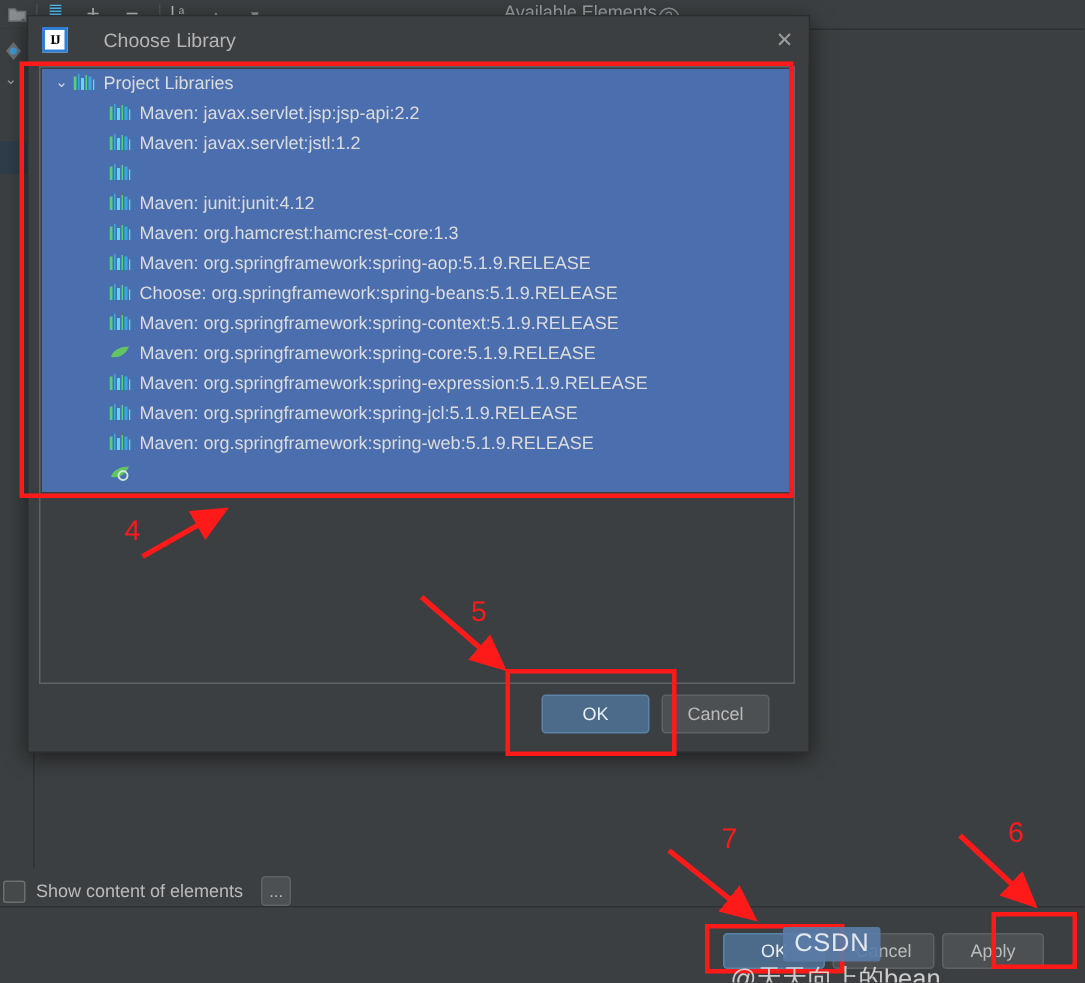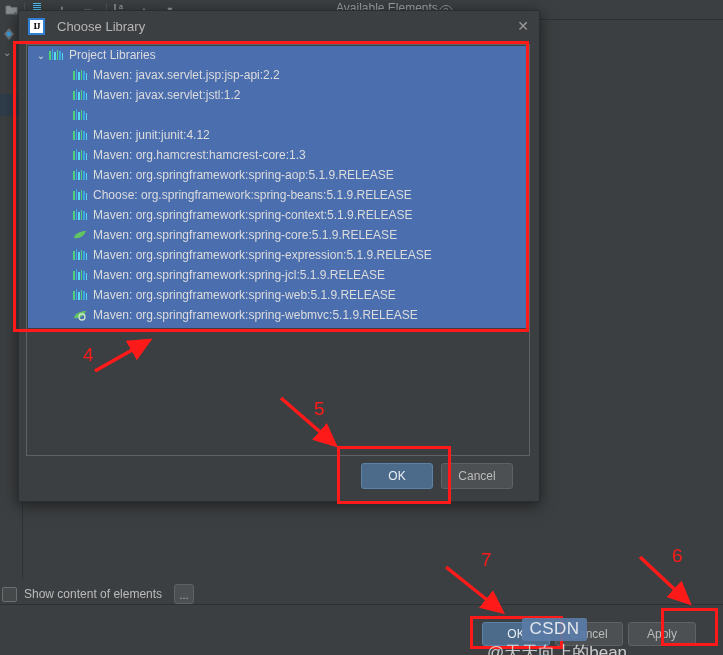--- a/index.html
+++ b/index.html
@@ -175,20 +175,21 @@
     background: #3c3f41;
     border: 1px solid #2b2e30;
     box-shadow: 0 3px 14px rgba(0,0,0,0.55);
   }
   .dlg-titlebar {
     position: relative;
     height: 30px;
     background: #3c3f41;
     display: flex;
     align-items: center;
+    gap: 12px;
   }
   .ij-logo {
     margin-left: 9px;
     width: 17px; height: 17px;
     border: 2px solid #2f7fd4;
     background: #ffffff;
     color: #000000;
     font-size: 9px;
     font-weight: bold;
     font-family: "Liberation Serif", serif;
@@ -553,21 +554,20 @@
               <rect x="10" y="2" width="2" height="9" fill="#3aa7e0"></rect>
               <rect x="13" y="4" width="1" height="7" fill="#57d9f0"></rect>
             </svg>
             <span class="row-label">Maven: org.springframework:spring-web:5.1.9.RELEASE</span>
           </div>
           <div class="tree-row child">
             <svg class="maven-icon" viewBox="0 0 14 12" width="14" height="12">
               <path d="M1 9c1-5 7-7 12-7-2 5-6 8-12 7z" fill="#62c462"></path>
               <circle cx="9" cy="8" r="3" fill="none" stroke="#cfe8cf" stroke-width="1.3"></circle>
             </svg>
-            <span class="row-label">Maven: org.springframework:spring-webmvc:5.1.9.RELEASE</span>
           </div>
         </div>
     </div>
 
     <div class="dlg-buttons">
       <div class="dlg-btn ok">OK</div>
       <div class="dlg-btn cancel">Cancel</div>
     </div>
   </div>
 

